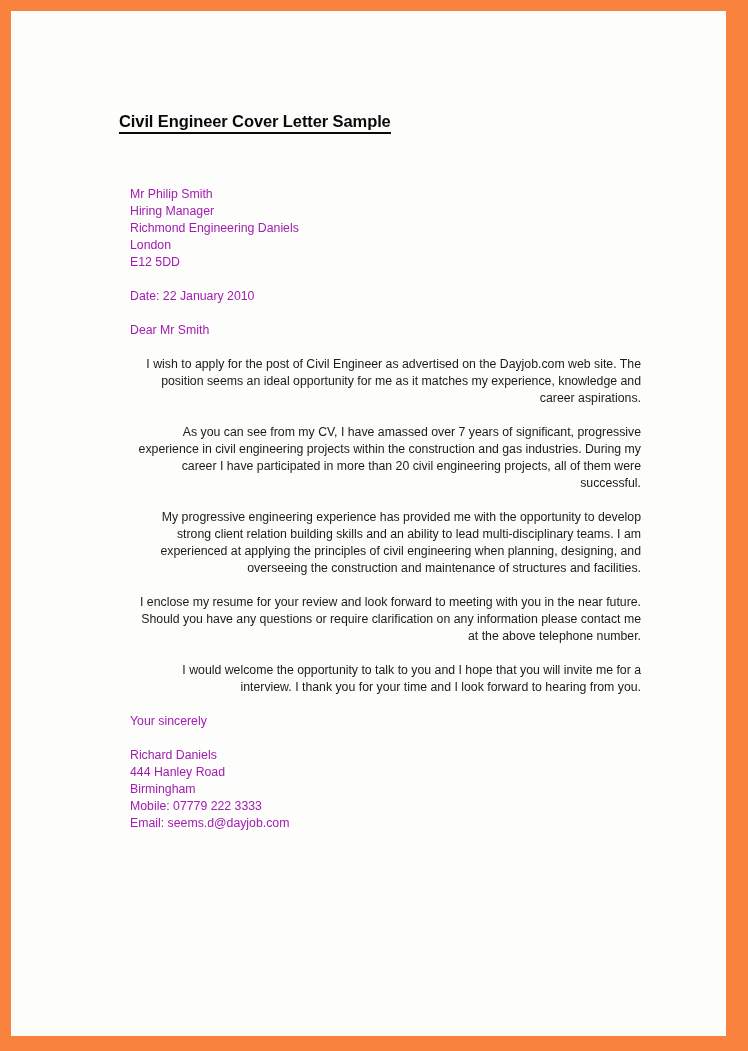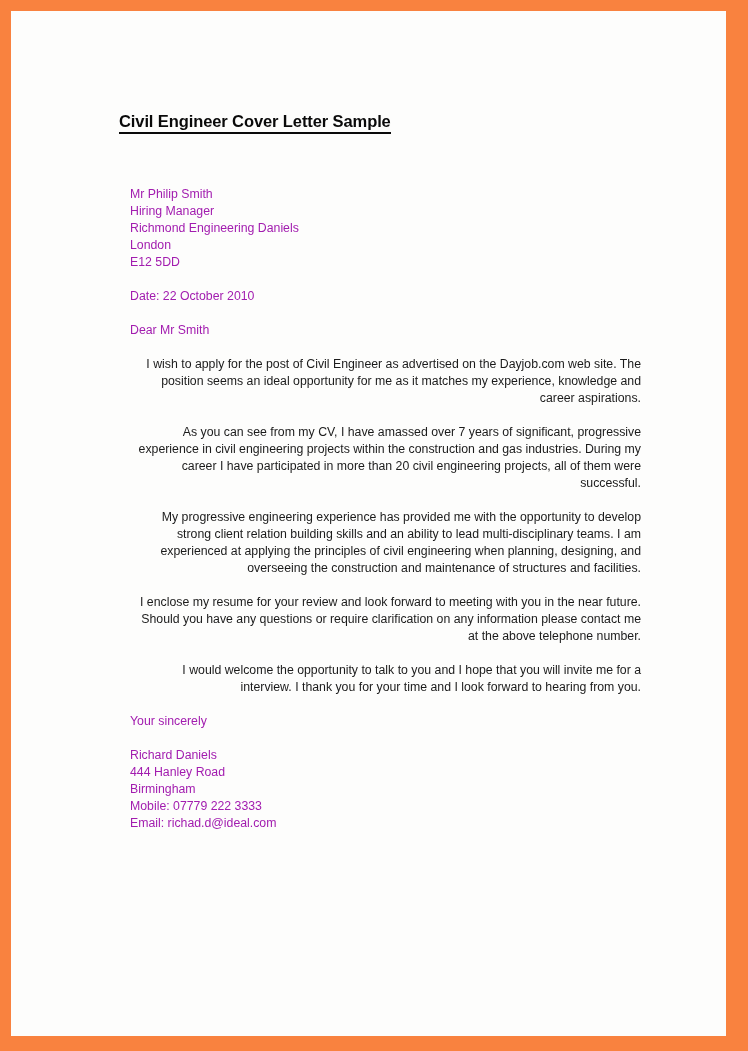--- a/index.html
+++ b/index.html
@@ -99,21 +99,21 @@
         <div class="addr-line">Mr Philip Smith</div>
         <div class="addr-line">Hiring Manager</div>
         <div class="addr-line">Richmond Engineering Daniels</div>
         <div class="addr-line">London</div>
         <div class="addr-line">E12 5DD</div>
       </div>
 
       <div class="sp-addr-date"></div>
 
       <div class="addr-block">
-        <div class="addr-line">Date: 22 October 2010</div>
+        <div class="addr-line">Date: 22 January 2010</div>
       </div>
 
       <div class="sp-date-greet"></div>
 
       <div class="addr-block">
         <div class="addr-line">Dear Mr Smith</div>
       </div>
 
       <div class="sp-greet-p1"></div>
 
@@ -137,18 +137,18 @@
         <div class="addr-line">Your sincerely</div>
       </div>
 
       <div class="sp-sincere-sig"></div>
 
       <div class="addr-block">
         <div class="addr-line">Richard Daniels</div>
         <div class="addr-line">444 Hanley Road</div>
         <div class="addr-line">Birmingham</div>
         <div class="addr-line">Mobile: 07779 222 3333</div>
-        <div class="addr-line">Email: richad.d@ideal.com</div>
+        <div class="addr-line">Email: seems.d@dayjob.com</div>
       </div>
 
     </div>
   </div>
 </div>
 
 </body></html>

